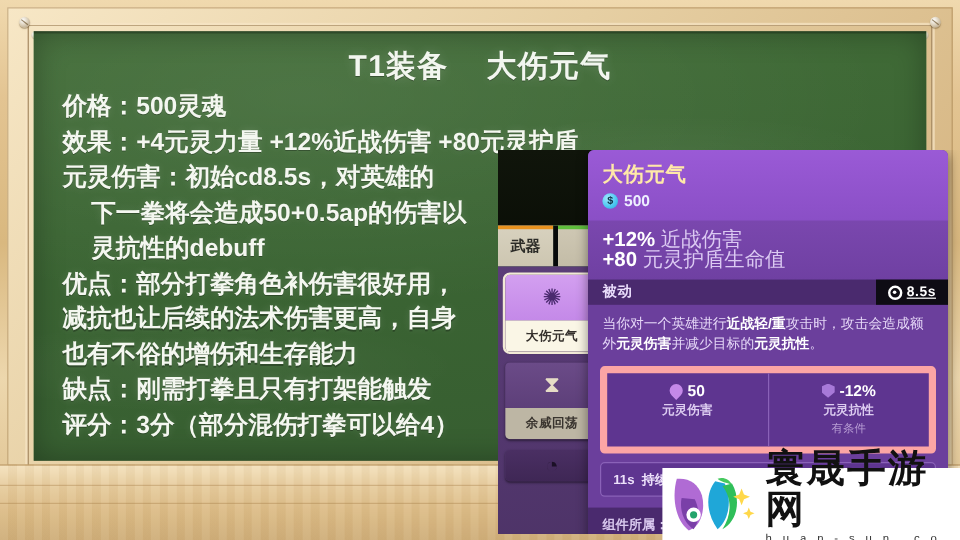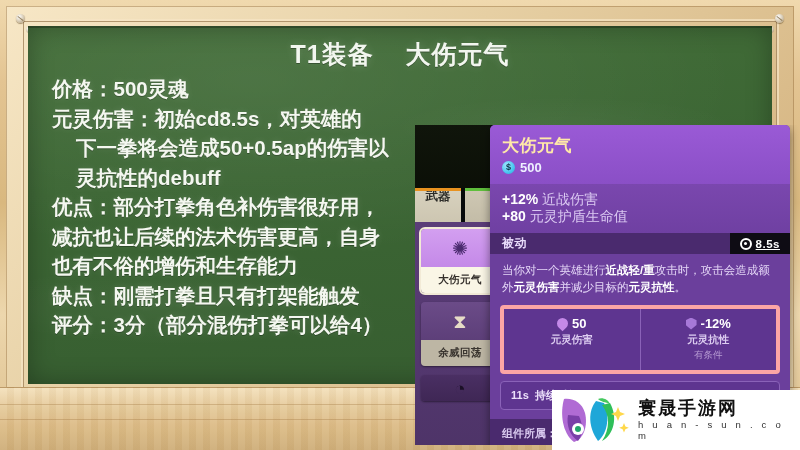--- a/index.html
+++ b/index.html
@@ -93,21 +93,21 @@
     position:absolute;left:0;top:0;width:92px;height:68px;
     background:linear-gradient(180deg,#10150b 0%,#0b0f07 100%);
   }
   
   .tabs{
     position:absolute;left:0;top:63px;width:92px;height:34px;display:flex;
   }
   .tab{
     flex:1;position:relative;
     background:linear-gradient(180deg,#d8d2bf 0%,#cdc6b1 100%);
-    display:flex;align-items:flex-start;justify-content:center;
+    display:flex;align-items:center;justify-content:center;
     color:#2b2b27;font-size:12.5px;font-weight:bold;
   }
   .tab .accent{position:absolute;left:0;right:0;top:0;height:3px;}
   .tab.a .accent{background:#e8921f;}
   .tab.b .accent{background:#5fbf3c;}
   .tab.b{background:linear-gradient(180deg,#cfc8b4 0%,#c3bca7 100%);}
   .tab-sep{position:absolute;left:46px;top:0;width:4px;height:34px;background:#06090a;}
 
   
   .itemcol{
@@ -146,21 +146,21 @@
   }
   .card-title{font-size:17px;font-weight:bold;color:#ffe9a8;letter-spacing:.5px;}
   .card-price{margin-top:3px;font-size:13px;font-weight:bold;color:#eef0ff;display:flex;align-items:center;gap:5px;}
   .coin{
     display:inline-block;width:13px;height:13px;border-radius:50%;
     background:radial-gradient(circle at 35% 32%,#9fe7ff 0%,#49c6f0 60%,#2aa5d4 100%);
     color:#10364a;font-size:9px;font-weight:bold;line-height:13px;text-align:center;
   }
   .card-stats{
     background:linear-gradient(180deg,#7a47ae 0%,#6f40a2 100%);
-    padding:7px 12px 8px;font-size:14px;line-height:17px;
+    padding:7px 12px 8px;font-size:17px;line-height:17px;
   }
   .card-stats .v{font-weight:bold;color:#ffffff;}
   .card-stats .l{color:#dbc9f2;}
 
   .passive-bar{
     position:relative;
     background:#4a2a6e;padding:2px 12px;
     font-size:12px;font-weight:bold;color:#e9dcfb;letter-spacing:.5px;
   }
   .cd-badge{
@@ -173,21 +173,21 @@
     display:inline-block;position:relative;box-sizing:border-box;
   }
   .cd-ring::after{content:"";position:absolute;left:2.5px;top:2.5px;width:3px;height:3px;border-radius:50%;background:#fff;}
 
   .passive-text{
     background:#6b3f9c;padding:8px 12px 9px;
     font-size:11.5px;line-height:17px;color:#e5d7f7;
   }
   .passive-text b{color:#ffffff;}
 
-  .statbox-row{display:flex;margin:0 10px;border:4px solid #fca5a5;border-radius:4px;background:#5e3590;overflow:hidden;}
+  .statbox-row{display:flex;margin:0 10px;border:6px solid #fca5a5;border-radius:4px;background:#5e3590;overflow:hidden;}
   .statbox{flex:1;text-align:center;padding:7px 4px 8px;}
   .statbox + .statbox{border-left:1px solid #8a62b8;}
   .statbox .top{font-size:13px;font-weight:bold;color:#ffffff;display:flex;align-items:center;justify-content:center;gap:4px;}
   .statbox .lab{font-size:10.5px;color:#dcccf0;margin-top:2px;font-weight:bold;}
   .statbox .cond{font-size:9.5px;color:#b89dd4;margin-top:2px;}
   .drop{
     display:inline-block;width:11px;height:11px;background:#c489e8;
     border-radius:50% 50% 50% 0;transform:rotate(-45deg);
   }
   .shield{
@@ -204,21 +204,21 @@
   }
 
   
   .wm{
     position:absolute;right:0;bottom:0;width:248px;height:60px;
     background:#ffffff;display:flex;align-items:center;gap:6px;padding-left:6px;
     box-sizing:border-box;
   }
   .wm-mark{position:relative;width:74px;height:50px;flex:none;}
   .wm-txt{display:flex;flex-direction:column;justify-content:center;}
-  .wm-cn{font-size:18px;font-weight:bold;color:#111;letter-spacing:2px;line-height:1.05;}
+  .wm-cn{font-size:32px;font-weight:bold;color:#111;letter-spacing:2px;line-height:1.05;}
   .wm-en{font-size:9.5px;font-weight:normal;color:#333;letter-spacing:3.2px;margin-top:2px;}
 </style>
 </head>
 <body>
 
 <div id="stage">
 
   <div class="frame">
     <div class="frame-bevel"></div>
     <div class="frame-inner-line"></div>
@@ -230,20 +230,21 @@
     <div class="screw tr"></div>
     <div class="screw2 tl"></div>
     <div class="screw2 tr"></div>
   </div>
 
   <div class="board">
     <div class="chalkdust"></div>
     <div class="board-title">T1装备    大伤元气</div>
     <div class="chalk-lines" id="chalk-lines">
         <div class="ln">价格：500灵魂</div>
+        <div class="ln">效果：+4元灵力量 +12%近战伤害 +80元灵护盾</div>
         <div class="ln">元灵伤害：初始cd8.5s，对英雄的</div>
         <div class="ln ind">下一拳将会造成50+0.5ap的伤害以</div>
         <div class="ln ind">灵抗性的debuff</div>
         <div class="ln">优点：部分打拳角色补伤害很好用，</div>
         <div class="ln">减抗也让后续的法术伤害更高，自身</div>
         <div class="ln">也有不俗的增伤和生存能力</div>
         <div class="ln">缺点：刚需打拳且只有打架能触发</div>
         <div class="ln">评分：3分（部分混伤打拳可以给4）</div>
       </div>
   </div>

